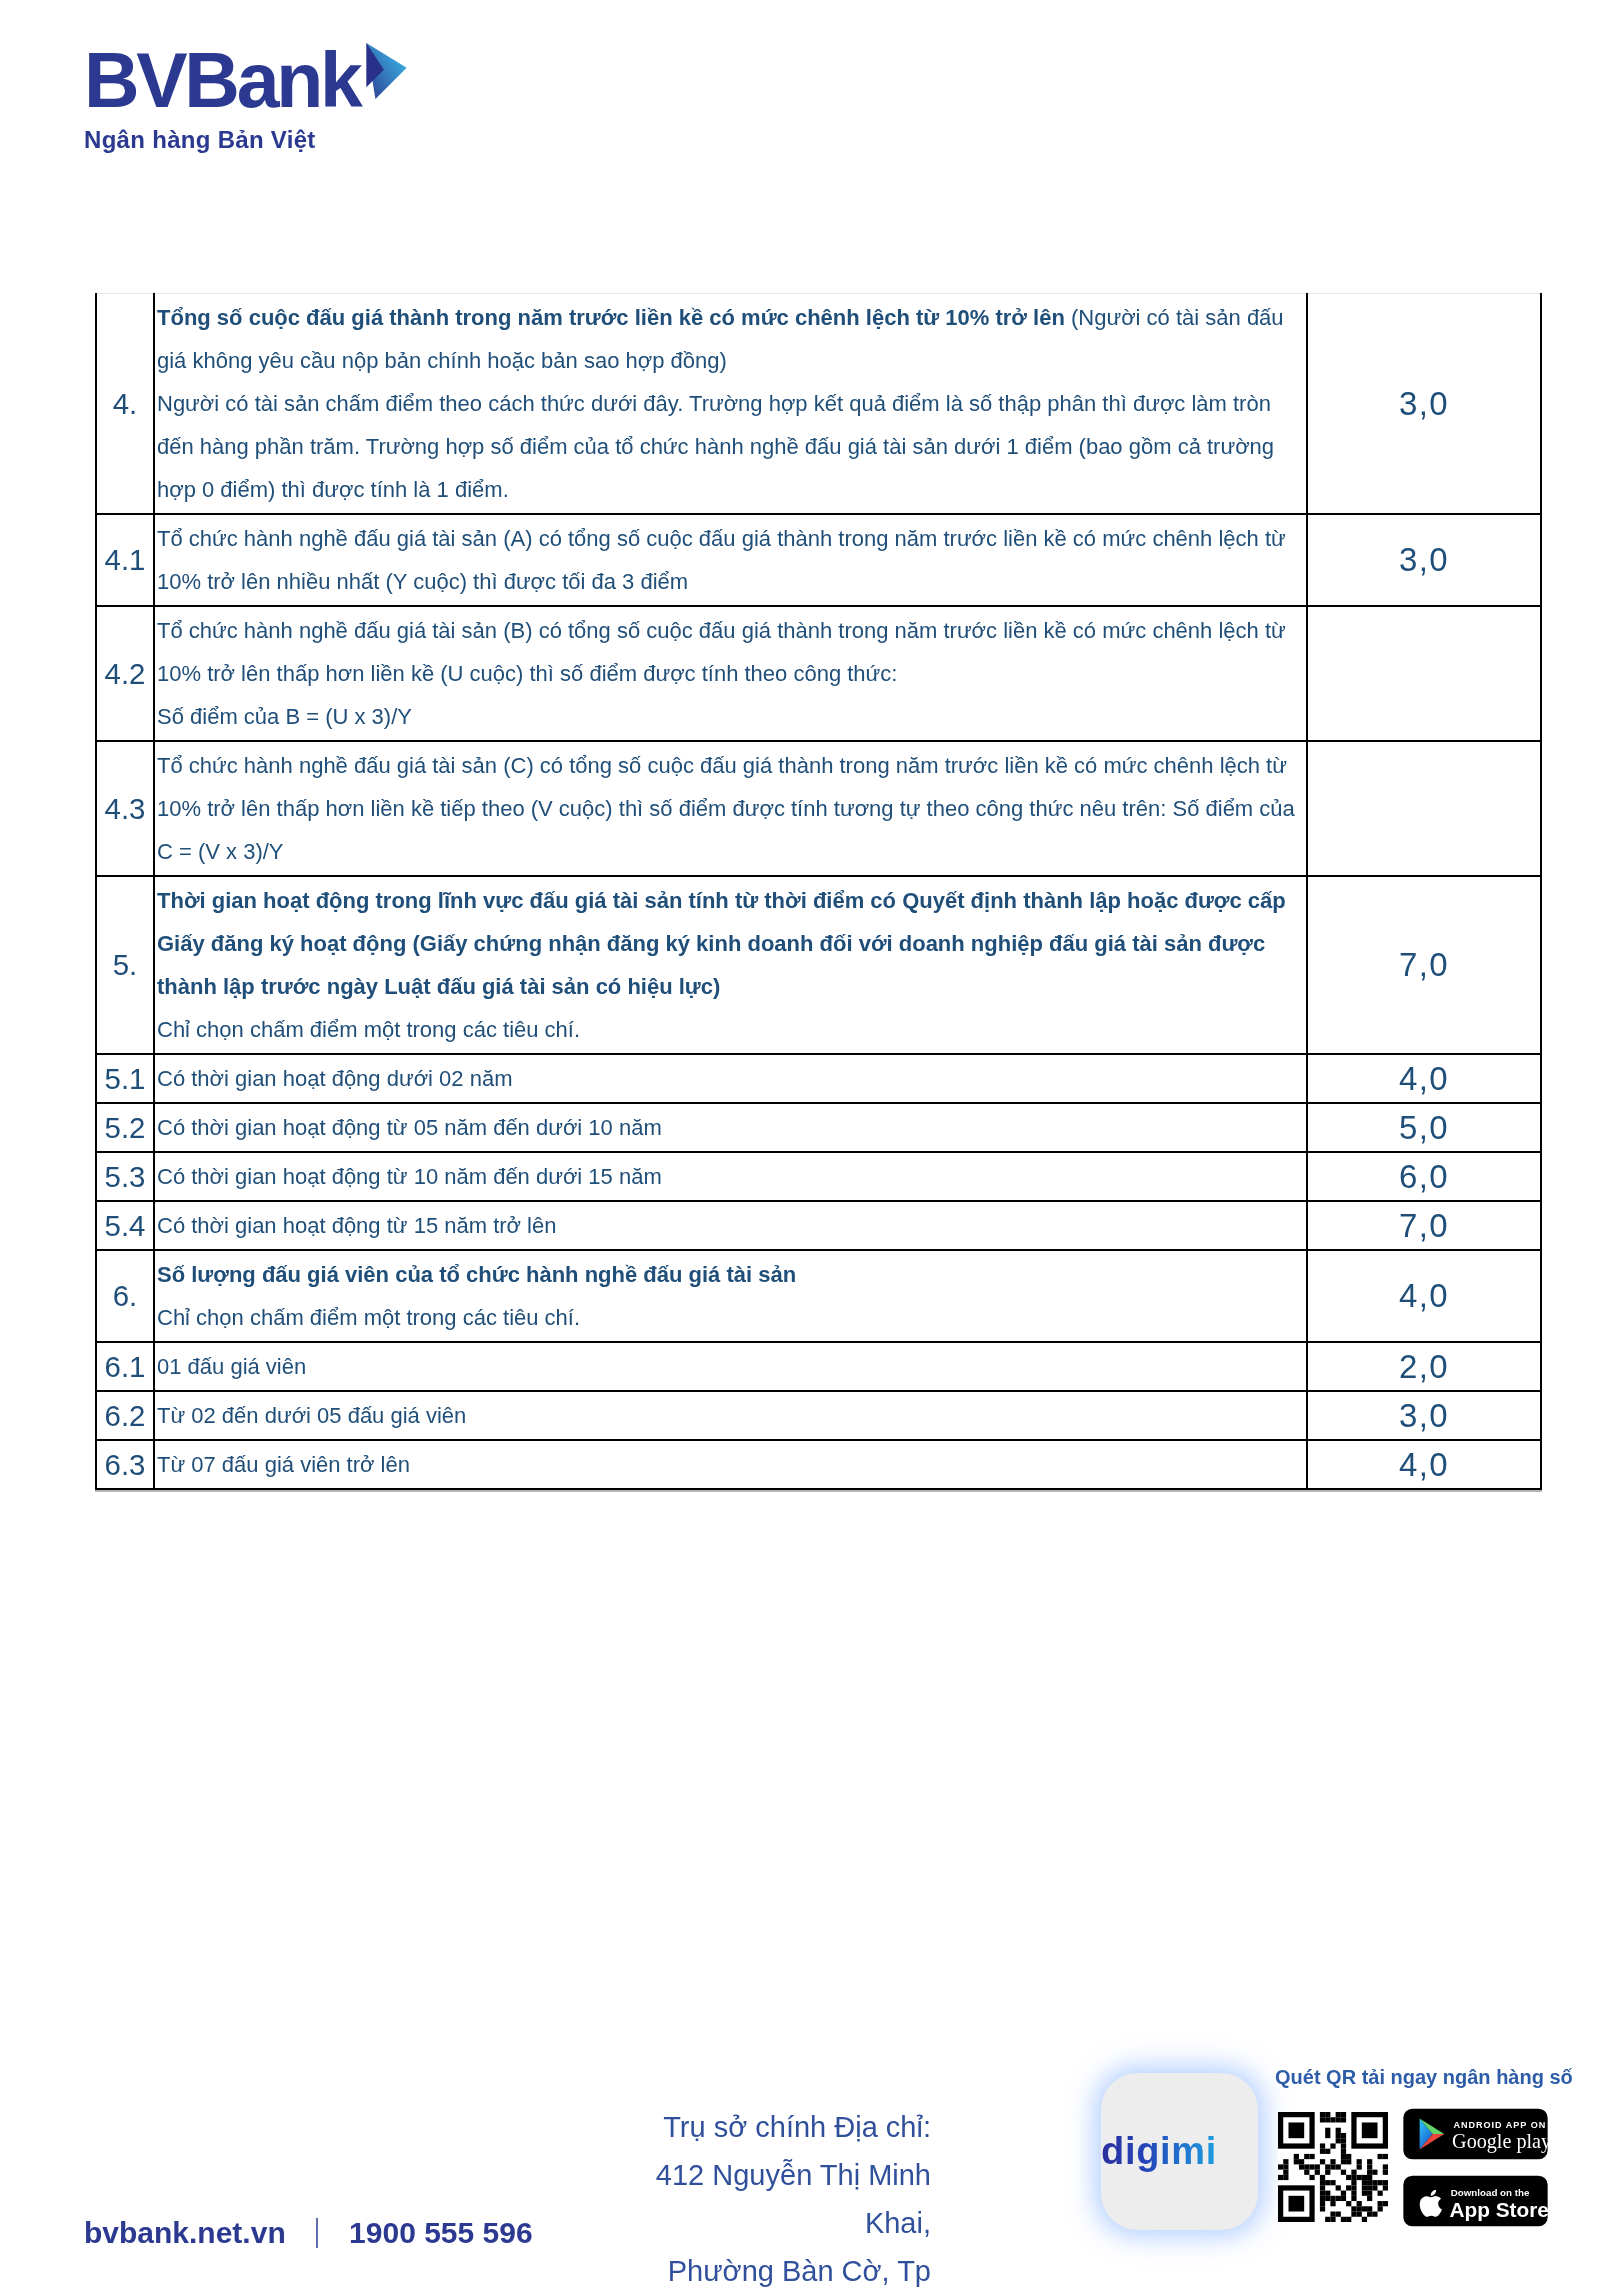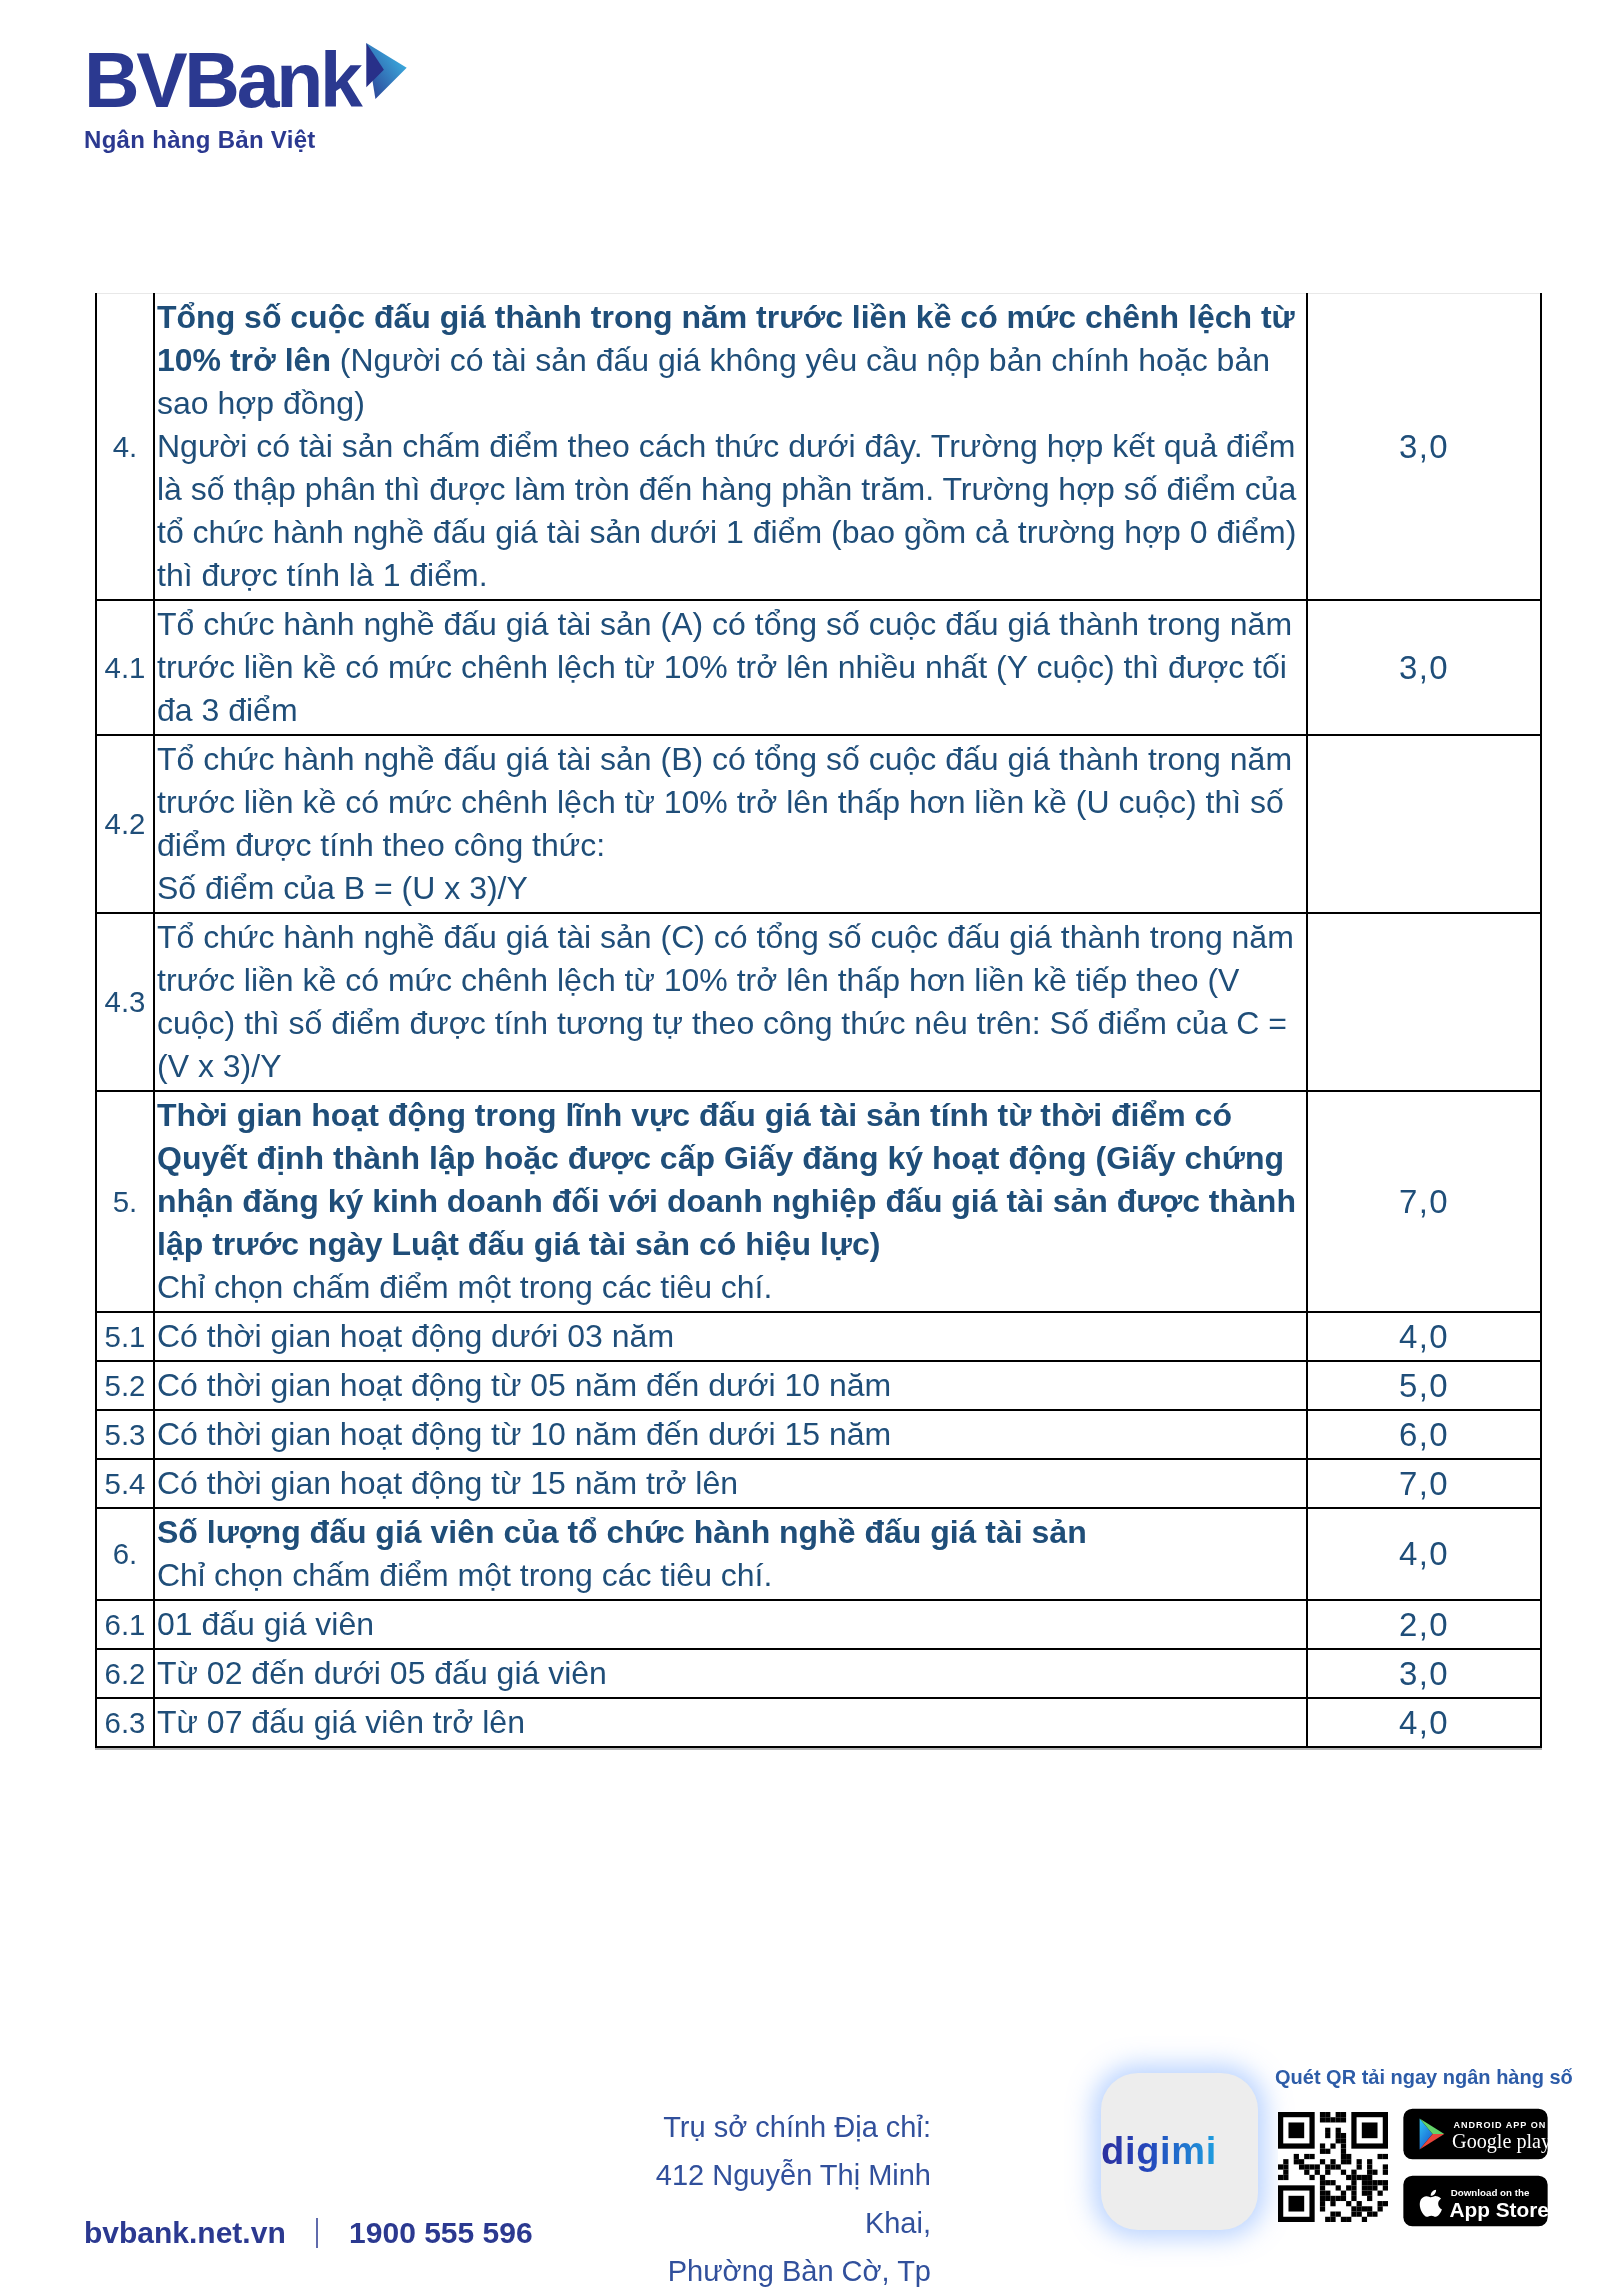--- a/index.html
+++ b/index.html
@@ -34,21 +34,21 @@
     border:2px solid var(--border);
     border-top-width:2.6px;border-bottom-width:2.6px;
     color:var(--tbl);
   }
   table.criteria tr:first-child td{border-top:1.3px solid #e8e8e8;}
   td.row-number{
     text-align:center;vertical-align:middle;
     font-size:29.4px;padding:0 0.7px;
   }
   td.row-desc{
-    font-size:32px;line-height:43px;vertical-align:middle;
+    font-size:22px;line-height:43px;vertical-align:middle;
     padding:2px 5.2px 2px 2px;white-space:pre-wrap;
   }
   td.row-desc .seg.bold{font-weight:bold;}
   td.row-score{
     text-align:center;vertical-align:middle;
     font-size:33px;letter-spacing:1.3px;
   }
   
   .footer-left{
     position:absolute;left:84px;top:2216px;
@@ -137,21 +137,21 @@
           <td class="row-score"></td>
         </tr>
         <tr>
           <td class="row-number">5.</td>
           <td class="row-desc"><span class="seg bold">Thời gian hoạt động trong lĩnh vực đấu giá tài sản tính từ thời điểm có Quyết định thành lập hoặc được cấp Giấy đăng ký hoạt động (Giấy chứng nhận đăng ký kinh doanh đối với doanh nghiệp đấu giá tài sản được thành lập trước ngày Luật đấu giá tài sản có hiệu lực)</span><span class="seg">
 Chỉ chọn chấm điểm một trong các tiêu chí.</span></td>
           <td class="row-score">7,0</td>
         </tr>
         <tr>
           <td class="row-number">5.1</td>
-          <td class="row-desc"><span class="seg">Có thời gian hoạt động dưới 03 năm</span></td>
+          <td class="row-desc"><span class="seg">Có thời gian hoạt động dưới 02 năm</span></td>
           <td class="row-score">4,0</td>
         </tr>
         <tr>
           <td class="row-number">5.2</td>
           <td class="row-desc"><span class="seg">Có thời gian hoạt động từ 05 năm đến dưới 10 năm</span></td>
           <td class="row-score">5,0</td>
         </tr>
         <tr>
           <td class="row-number">5.3</td>
           <td class="row-desc"><span class="seg">Có thời gian hoạt động từ 10 năm đến dưới 15 năm</span></td>

